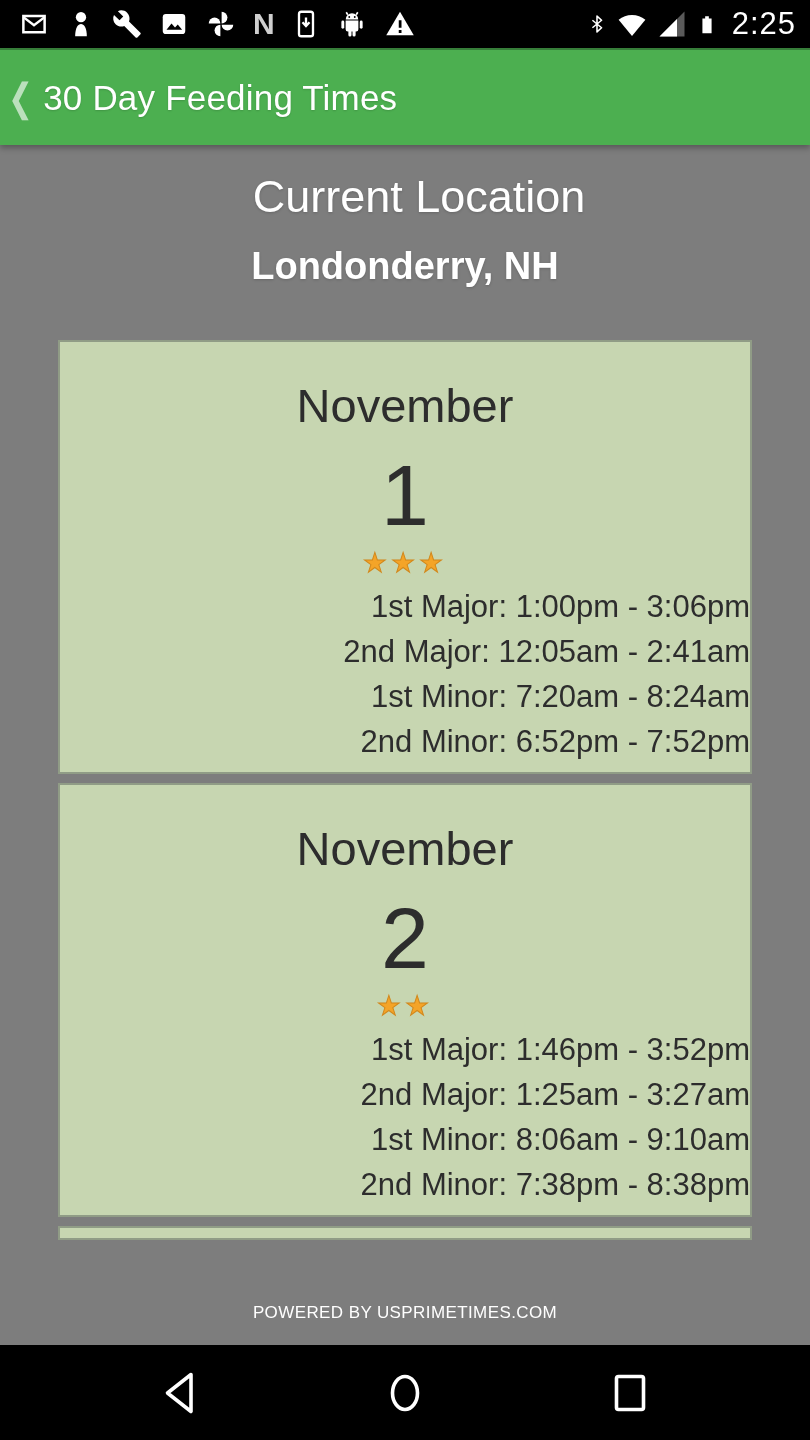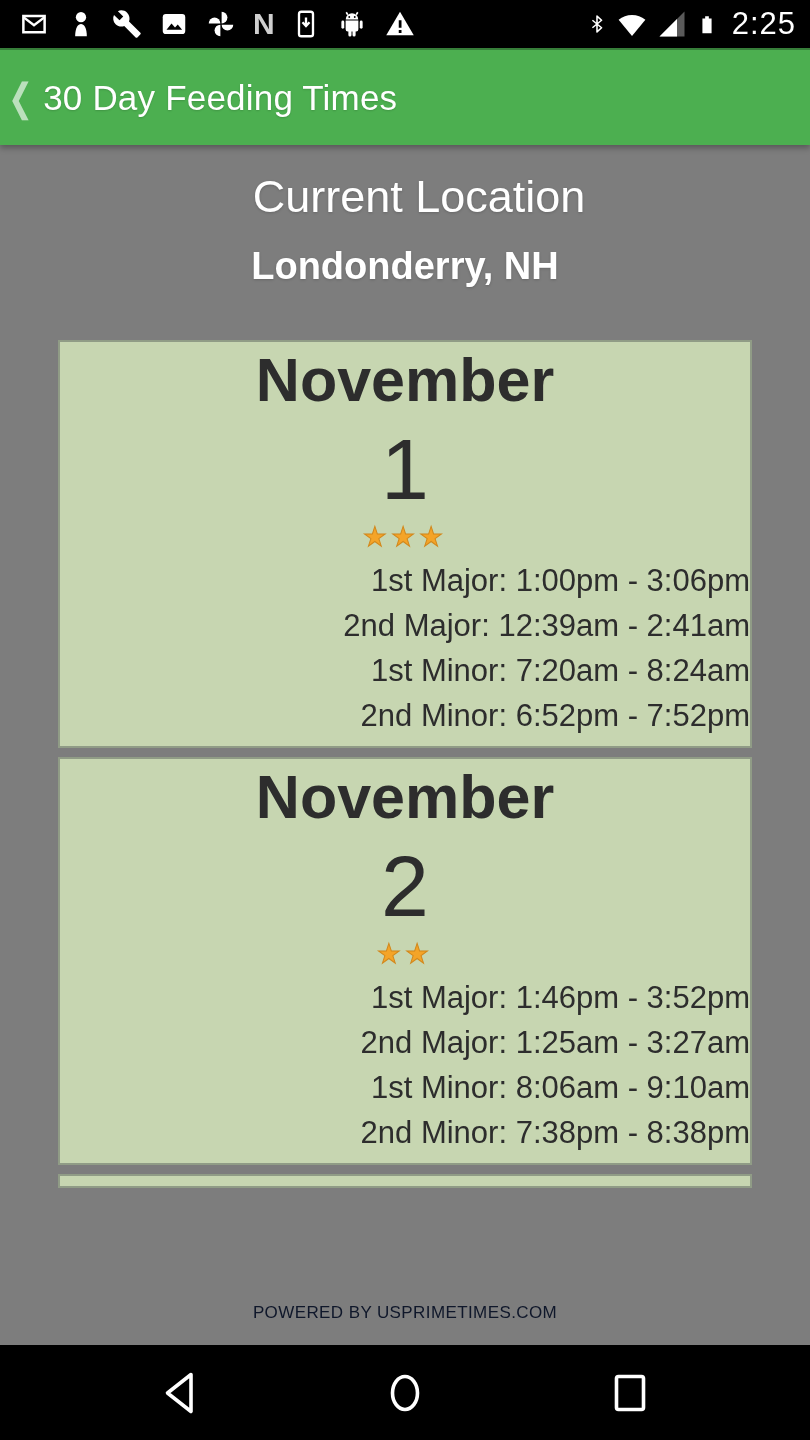--- a/index.html
+++ b/index.html
@@ -28,29 +28,29 @@
   .content{flex:1 1 auto;background:#7d7d7d;position:relative;overflow:hidden;}
   .loc-heading{margin-top:26px;text-align:center;color:#fff;font-size:45px;font-weight:400;
     text-shadow:0 1px 3px rgba(0,0,0,.18);margin-left:28px;}
   .loc-value{margin-top:22px;text-align:center;color:#fff;font-size:38px;font-weight:700;
     text-shadow:0 1px 3px rgba(0,0,0,.18);}
 
   .cards{width:694px;margin:52px auto 0;box-sizing:border-box;}
   .card{background:#c7d6b1;border:2px solid #909c86;box-sizing:border-box;text-align:center;
     color:#2d2d2d;}
   .card + .card{margin-top:9px;}
-  .card-month{font-size:61px;line-height:52px;padding-top:12px;font-weight:700;}
+  .card-month{font-size:47px;line-height:52px;padding-top:38px;font-weight:400;}
   .card-day{font-size:86px;line-height:86px;margin-top:20px;font-weight:400;}
   .card-stars{font-size:27px;line-height:30px;margin-top:10px;color:#f4a428;
     letter-spacing:4px;-webkit-text-stroke:1px #d2881c;}
   .card-times{margin:6px 0 8px;}
   .time-row{font-size:31px;line-height:45px;text-align:right;}
   .card.stub{height:14px;margin-top:9px;}
 
-  .footer{position:absolute;left:0;right:0;bottom:22px;text-align:center;color:#0f172a;
+  .footer{position:absolute;left:0;right:0;bottom:22px;text-align:center;color:#ffffff;
     font-size:17px;letter-spacing:.4px;font-weight:400;}
 
   
   .nav-bar{height:95px;flex:0 0 95px;background:#000;display:flex;align-items:center;
     justify-content:center;gap:180px;}
   .nav-btn{width:45px;height:95px;display:flex;align-items:center;justify-content:center;
     background:none;border:0;padding:0;cursor:pointer;}
 </style>
 </head>
 <body>
@@ -128,21 +128,21 @@
     <div class="loc-value">Londonderry, NH</div>
 
     <div class="cards">
 
       <div class="card">
         <div class="card-month">November</div>
         <div class="card-day">1</div>
         <div class="card-stars">★★★</div>
         <div class="card-times">
           <div class="time-row">1st Major: 1:00pm - 3:06pm</div>
-          <div class="time-row">2nd Major: 12:39am - 2:41am</div>
+          <div class="time-row">2nd Major: 12:05am - 2:41am</div>
           <div class="time-row">1st Minor: 7:20am - 8:24am</div>
           <div class="time-row">2nd Minor: 6:52pm - 7:52pm</div>
         </div>
       </div>
 
       <div class="card">
         <div class="card-month">November</div>
         <div class="card-day">2</div>
         <div class="card-stars">★★</div>
         <div class="card-times">

